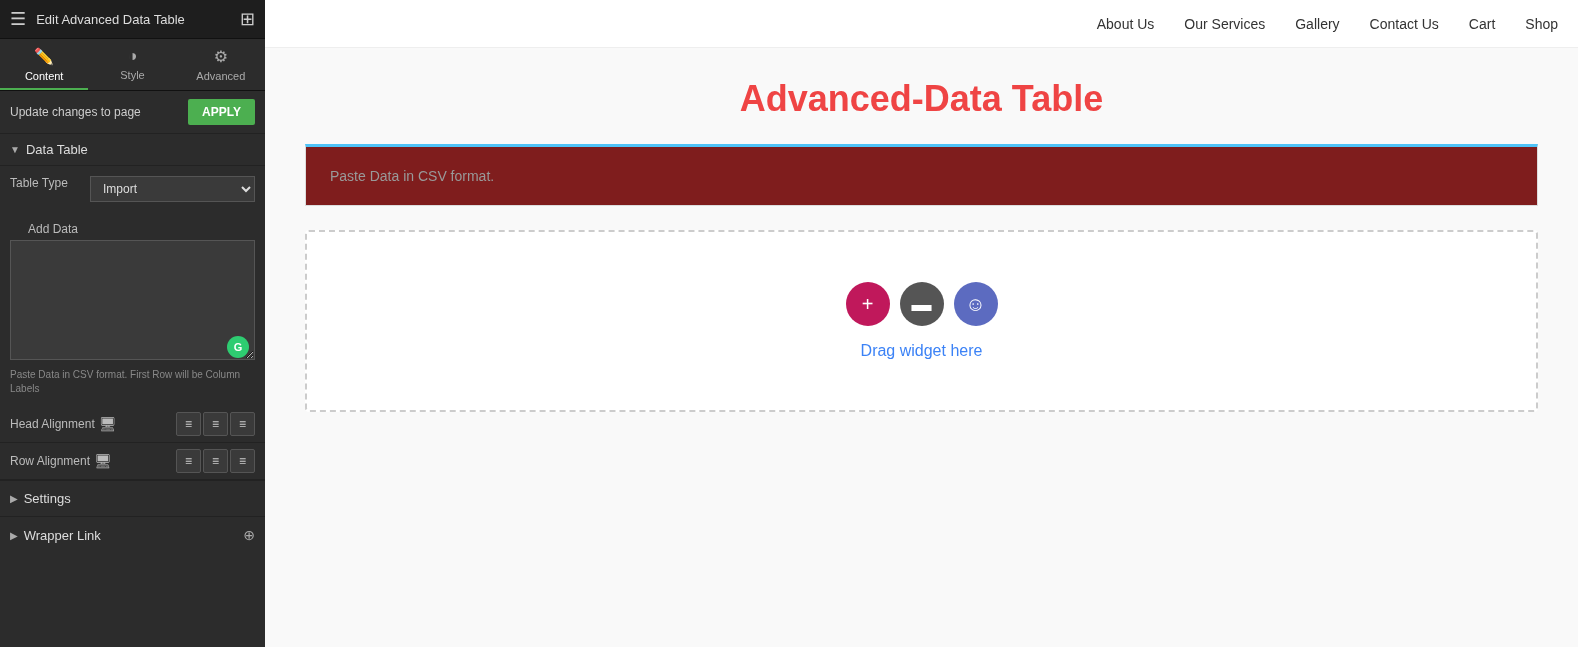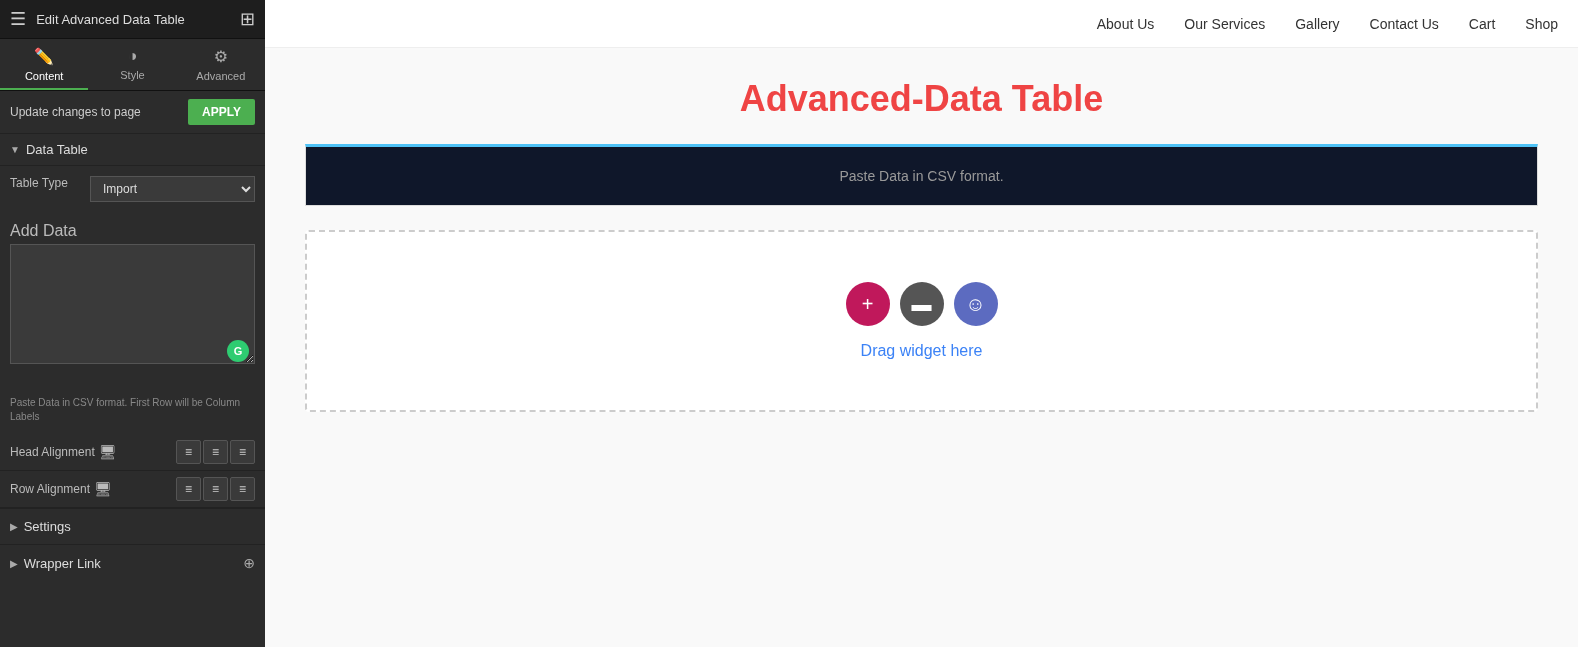--- a/index.html
+++ b/index.html
@@ -120,23 +120,23 @@
       border: 1px solid #555;
       color: #ddd;
       padding: 4px 8px;
       font-size: 12px;
       border-radius: 0;
       flex: 1;
       appearance: auto;
     }
 
     .add-data-label {
-      font-size: 16px;
+      font-size: 12px;
       color: #bbb;
-      padding: 0 10px 4px;
+      padding: 0 28px 4px;
     }
 
     .textarea-wrapper {
       position: relative;
       margin: 0 10px;
     }
     .add-data-textarea {
       width: 100%;
       height: 120px;
       background: #3a3a3a;
@@ -161,21 +161,20 @@
       font-size: 11px;
       font-weight: bold;
       cursor: pointer;
     }
 
     .hint-text {
       font-size: 10px;
       color: #888;
       padding: 4px 10px 10px;
       line-height: 1.4;
-      margin-top: 24px;
     }
 
     
     .alignment-row {
       display: flex;
       align-items: center;
       padding: 6px 10px;
       gap: 20px;
       border-bottom: 1px solid #222;
     }
@@ -261,28 +260,27 @@
     .page-title {
       text-align: center;
       font-size: 36px;
       font-weight: bold;
       color: #ef4444;
       margin-bottom: 24px;
     }
 
     
     .csv-area {
-      background: #0f172a;
+      background: #7f1d1d;
       border-top: 3px solid #4fc3f7;
       border-left: 1px solid #ddd;
       border-right: 1px solid #ddd;
       border-bottom: 1px solid #ddd;
       padding: 20px 24px;
       margin-bottom: 24px;
-      text-align: center;
     }
     .csv-area .csv-placeholder {
       font-size: 14px;
       color: #999;
     }
 
     
     .drop-zone {
       border: 2px dashed #ccc;
       border-radius: 4px;

